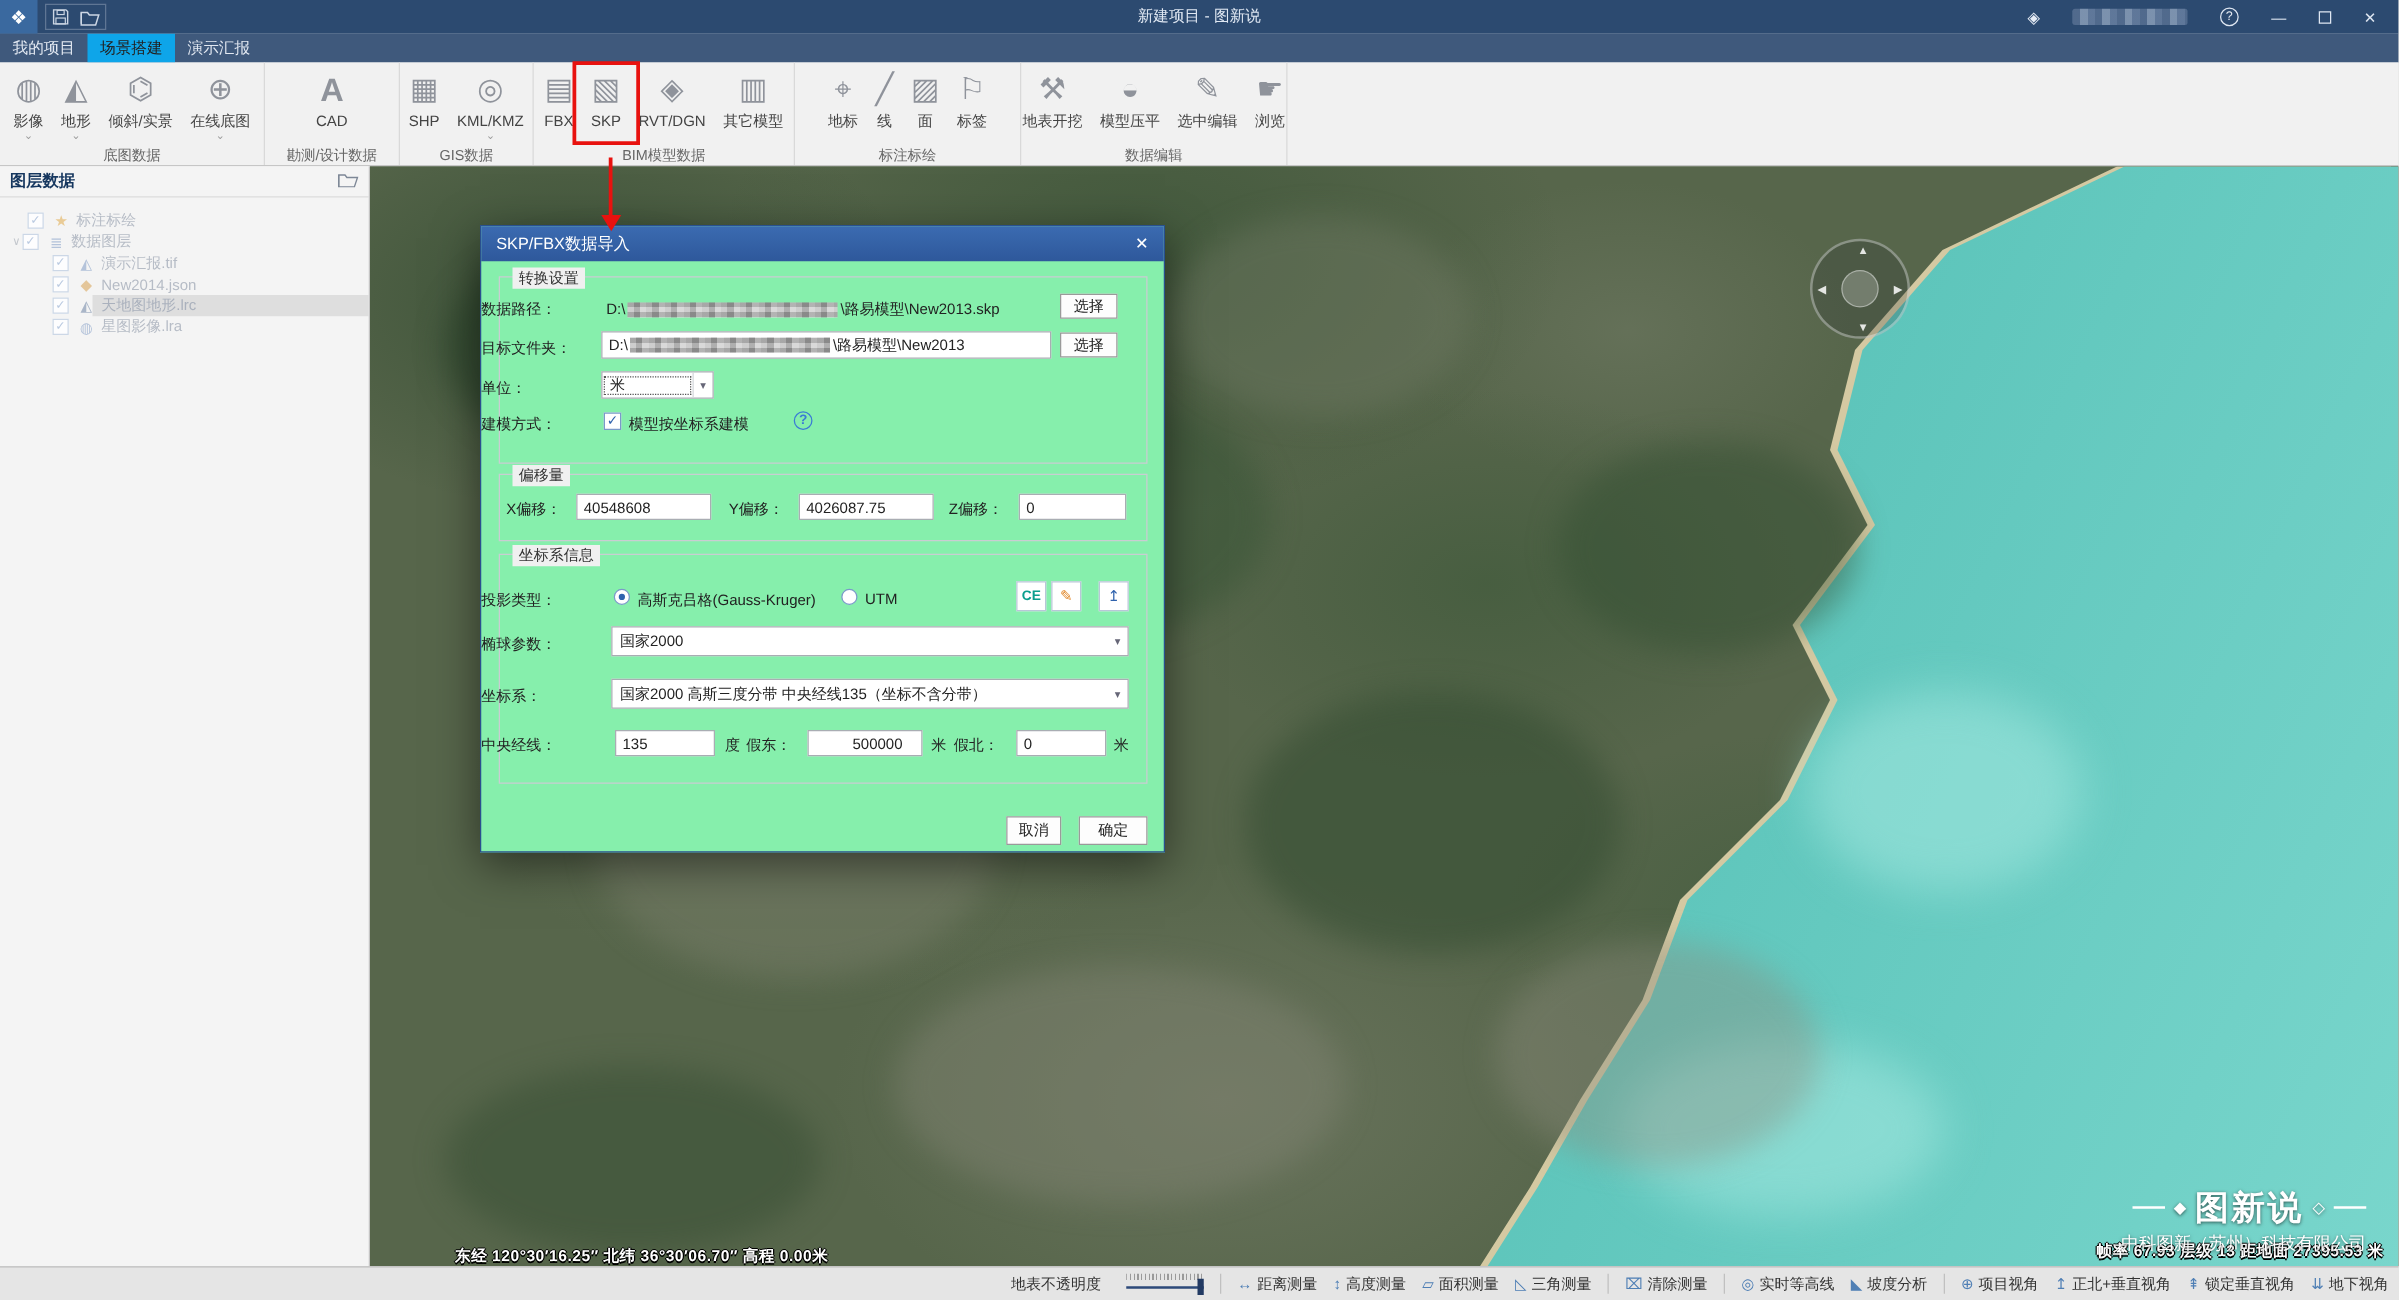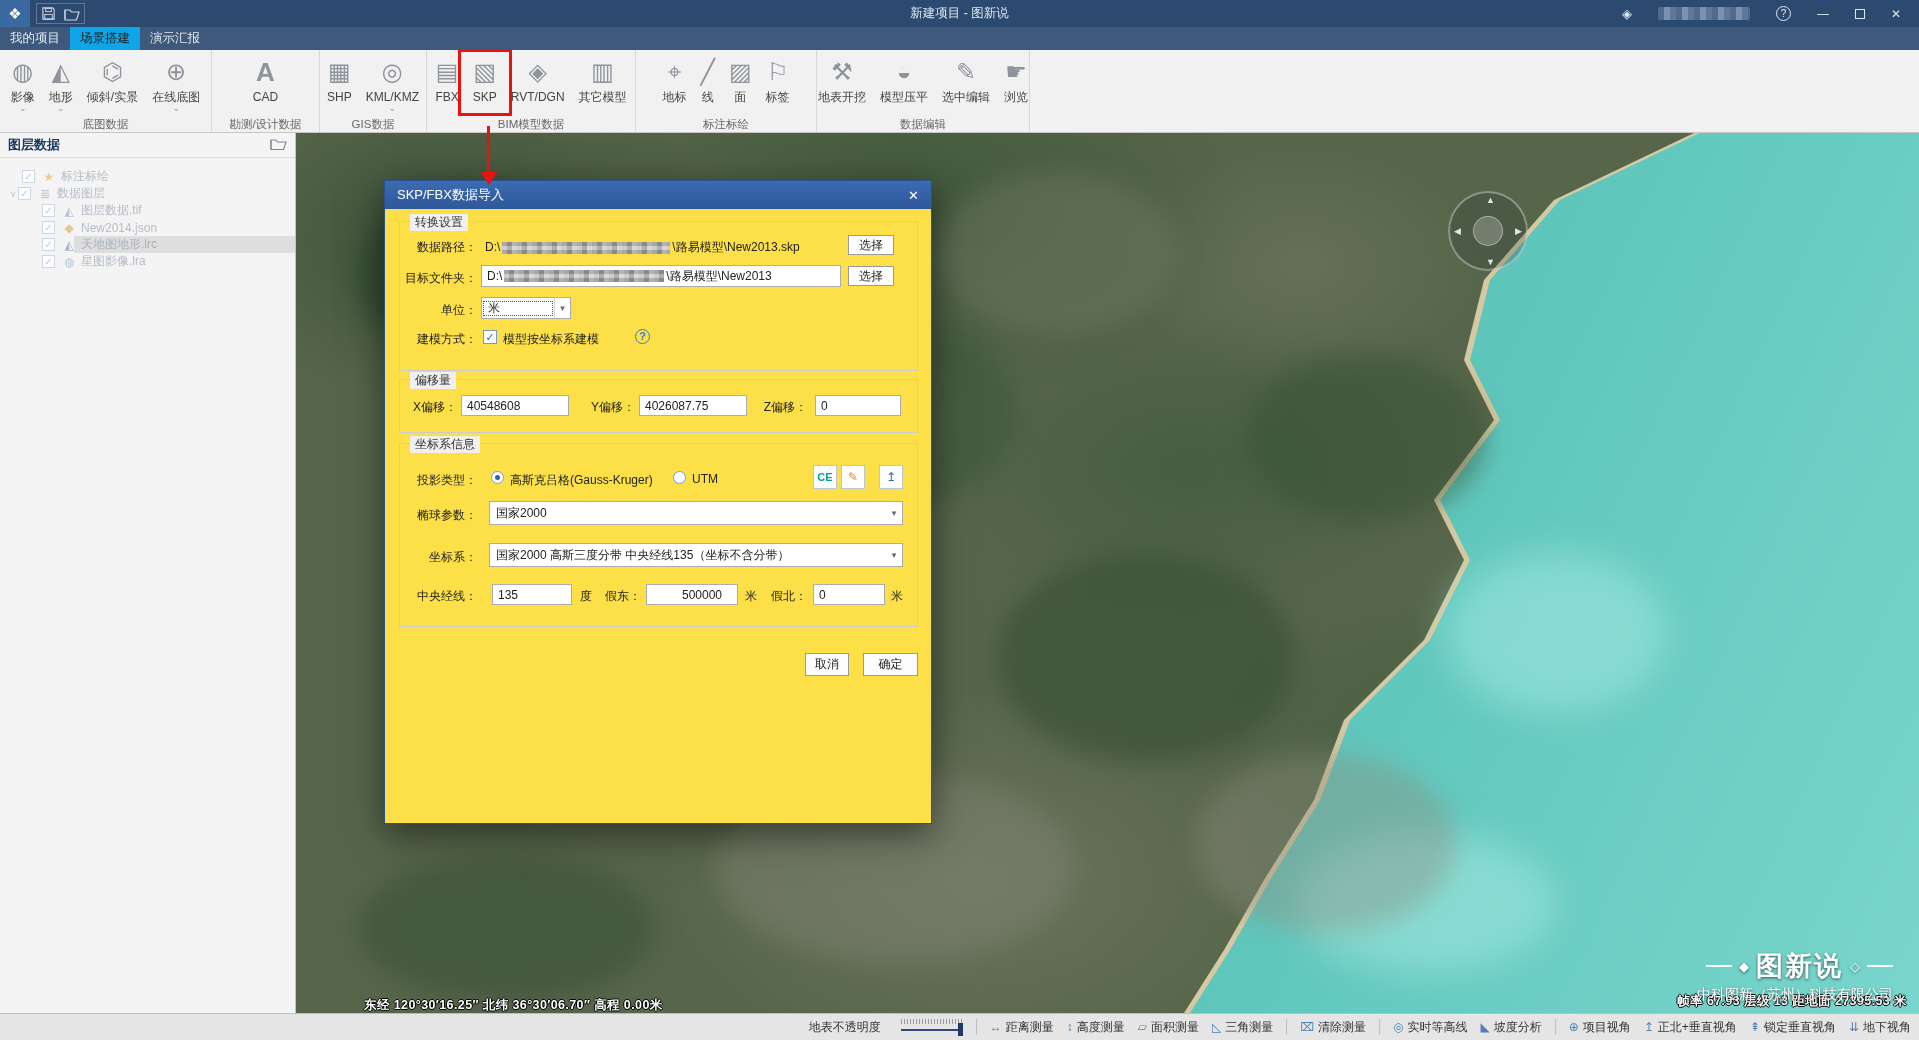--- a/index.html
+++ b/index.html
@@ -89,29 +89,29 @@
   .brand-dia { font-size:13px; }
   .brand-company { position:absolute; right:26px; top:853px; font-size:14px; color:#fff; text-shadow:0 1px 3px rgba(0,0,0,.6); }
 
   .compass { position:absolute; left:1152px; top:58px; width:80px; height:80px; border-radius:50%;
     background:rgba(40,46,52,.22); border:2px solid rgba(255,255,255,.35); }
   .compass .knob { position:absolute; left:23px; top:23px; width:30px; height:30px; border-radius:50%;
     background:rgba(255,255,255,.22); border:1px solid rgba(255,255,255,.4); }
   .c-arrow { position:absolute; color:rgba(255,255,255,.85); font-size:9px; }
 
   
-  .dialog { position:absolute; left:384px; top:180px; width:548px; height:644px; background:#fde047;
+  .dialog { position:absolute; left:384px; top:180px; width:548px; height:502px; background:#86efac;
     border:1px solid #29508f; box-shadow:0 10px 34px rgba(0,0,0,.5); z-index:30; }
   .dlg-title { position:absolute; left:0; top:0; right:0; height:28px;
     background:linear-gradient(#3b6bb1,#2e589b); color:#fff; font-size:13px;
     display:flex; align-items:center; padding:0 12px; }
   .dlg-close { margin-left:auto; font-size:13px; color:#fff; }
   .groupbox { position:absolute; border:1px solid #c9cdd2; }
   .gb-title { position:absolute; top:-8px; left:10px; background:#f0f0f0; padding:0 5px; font-size:12px; color:#333; }
-  .dl { position:absolute; font-size:12px; color:#222; text-align:right; white-space:nowrap; }
+  .dl { position:absolute; font-size:12px; color:#222; white-space:nowrap; }
   .dval { position:absolute; font-size:12px; color:#222; white-space:nowrap; }
   .tinput { position:absolute; border:1px solid #a9adb3; background:#fff; font-size:12px; color:#222;
     padding:0 5px; font-family:inherit; }
   .inputlike { position:absolute; border:1px solid #a9adb3; background:#fff; font-size:12px; color:#222;
     display:flex; align-items:center; padding:0 5px; white-space:nowrap; overflow:hidden; }
   .mosaic { display:inline-block; width:168px; height:12px; margin:0 2px; vertical-align:middle;
     background-image:repeating-linear-gradient(0deg,rgba(90,90,90,.30) 0 4px,rgba(215,215,215,.30) 4px 8px),
       repeating-linear-gradient(90deg,#c9c9c9 0 5px,#9e9e9e 5px 10px,#dadada 10px 15px); }
   .btn { position:absolute; background:#fdfdfd; border:1px solid #9a9a9a; font-size:12px; color:#222;
     text-align:center; font-family:inherit; }
@@ -325,21 +325,21 @@
       </div>
       <div class="trow" style="padding-left:8px">
         <span class="texp">∨</span>
         <span class="tcb">✓</span>
         <span class="tico" style="color:#b4c3da">≣</span>
         <span class="tlabel">数据图层</span>
       </div>
       <div class="trow" style="padding-left:42px">
         <span class="tcb">✓</span>
         <span class="tico" style="color:#b4c3da">◭</span>
-        <span class="tlabel">图层数据.tif</span>
+        <span class="tlabel">演示汇报.tif</span>
       </div>
       <div class="trow" style="padding-left:42px">
         <span class="tcb">✓</span>
         <span class="tico" style="color:#e4c69a">◆</span>
         <span class="tlabel">New2014.json</span>
       </div>
       <div class="trow" style="padding-left:42px">
         <span class="sel-bg"></span>
         <span class="tcb">✓</span>
         <span class="tico" style="color:#aab6c8">◭</span>

